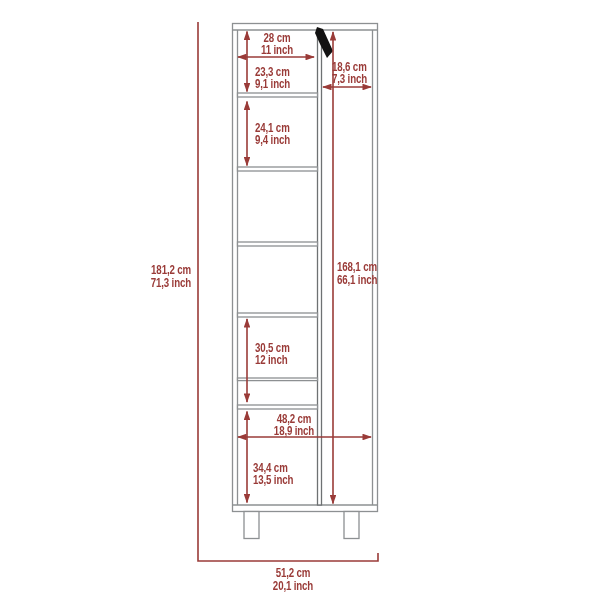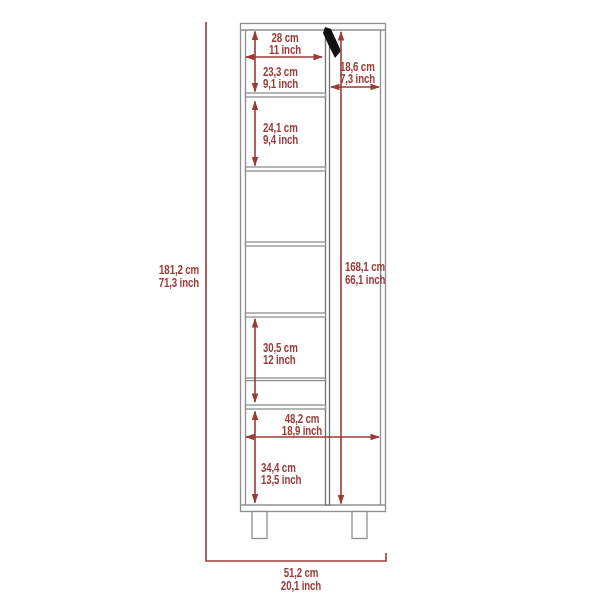--- a/index.html
+++ b/index.html
@@ -1,19 +1,18 @@
 <!DOCTYPE html>
 <html><head>
 <meta charset="utf-8">
 <style>
   html,body{margin:0;padding:0;background:#ffffff;}
   .stage{
     position:relative;width:500px;height:600px;background:#ffffff;
     font-family:"Liberation Sans", sans-serif;
-    padding-left:8px;
   }
   svg{display:block;}
   .dim-text{
     font-family:"Liberation Sans", sans-serif;
     font-weight:700;
     font-size:13.5px;
     letter-spacing:-0.2px;
     fill:#9A3B38;
   }
   .dim-line{stroke:#9A3B38;stroke-width:1.6;fill:none;}

